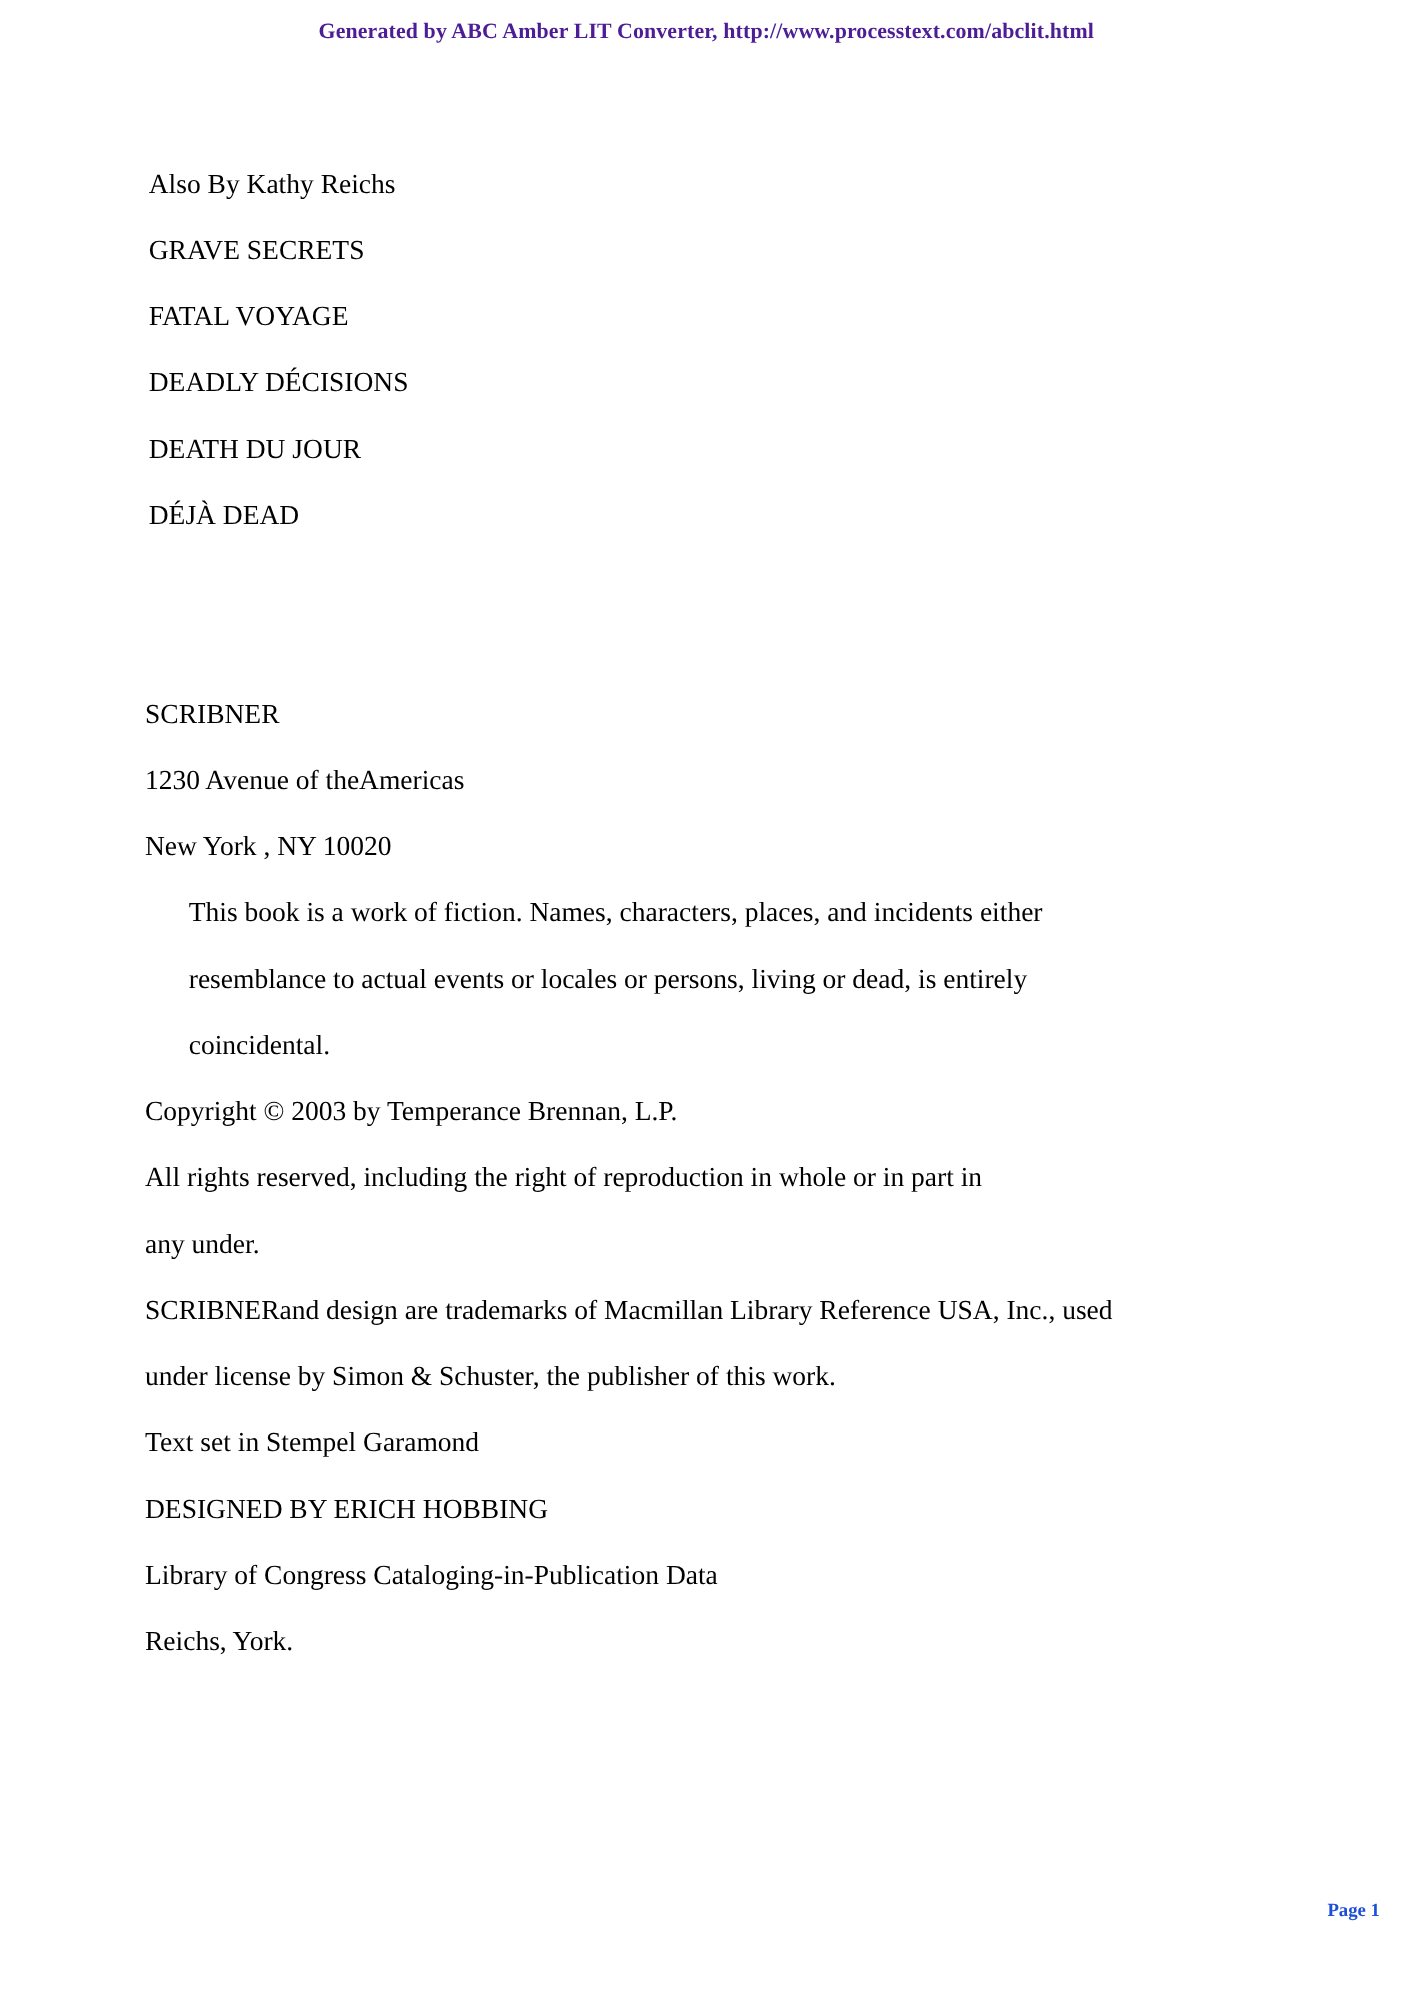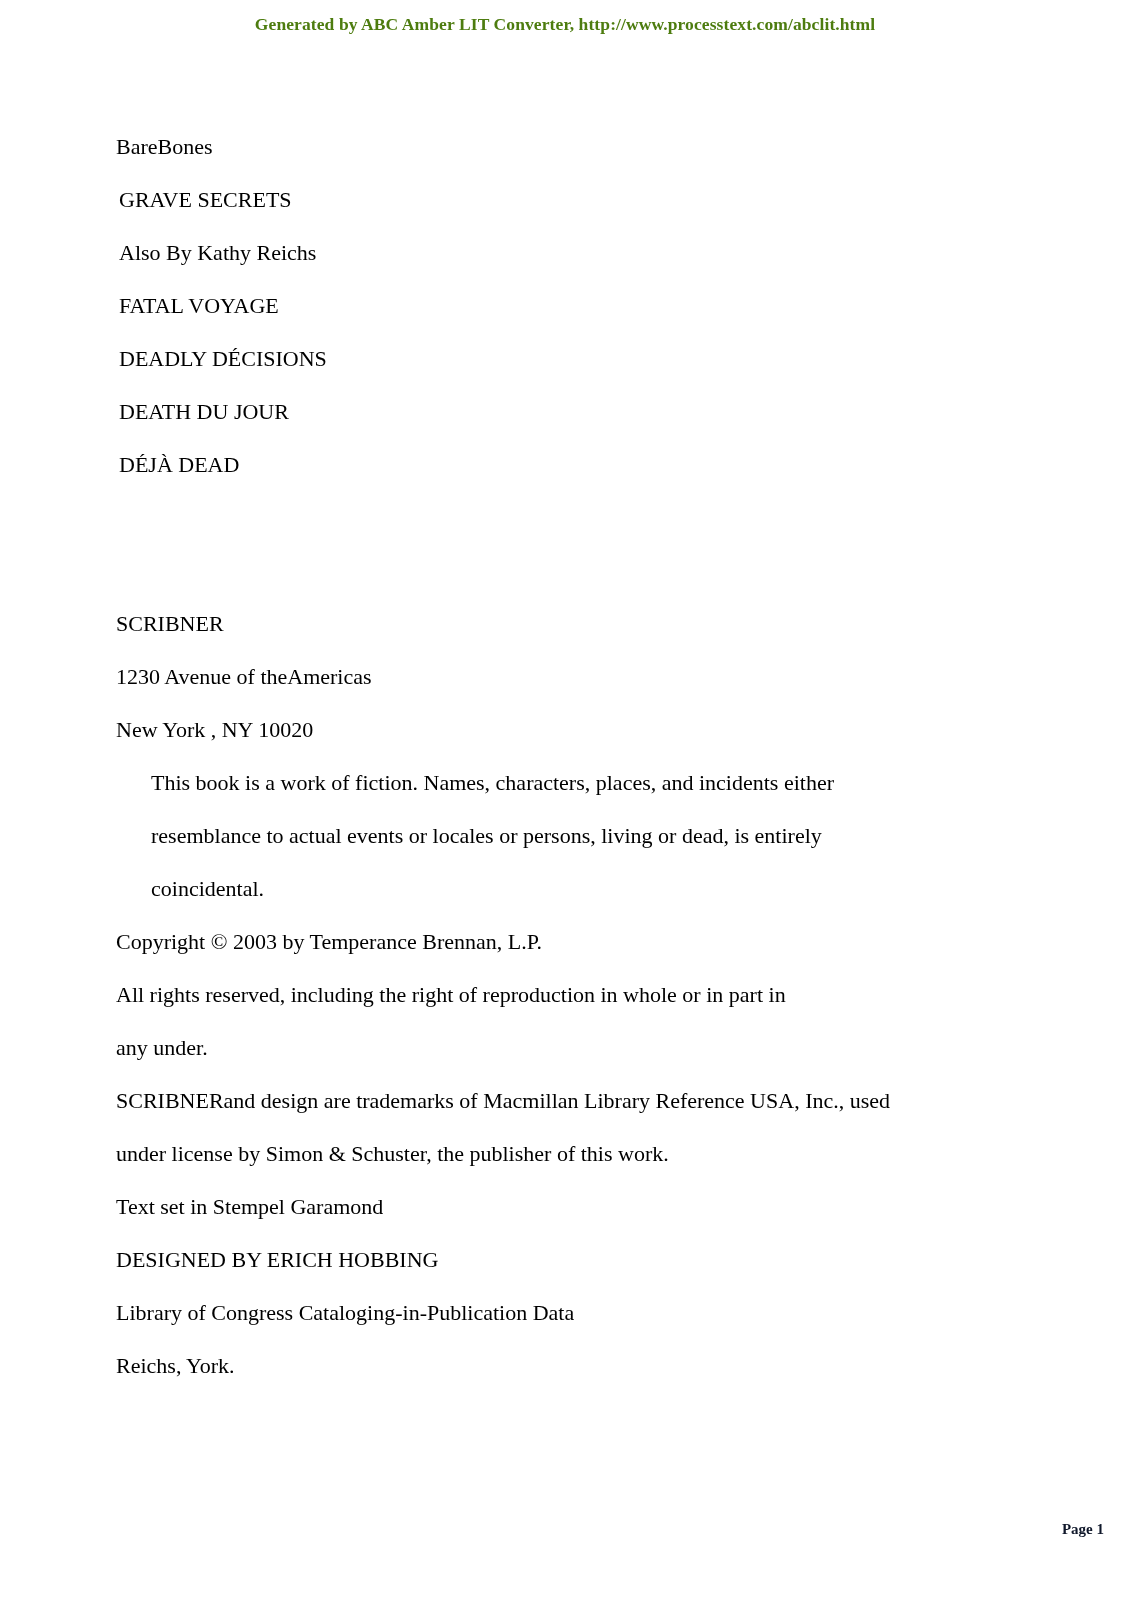--- a/index.html
+++ b/index.html
@@ -18,21 +18,21 @@
   }
   .header-link {
     position: absolute;
     top: 14px;
     left: 0;
     width: 100%;
     text-align: center;
     font-family: "Liberation Serif", "DejaVu Serif", serif;
     font-weight: bold;
     font-size: 17.5px;
-    color: #4d7c0f;
+    color: #4c1d95;
     letter-spacing: 0.1px;
   }
   .body-block {
     position: absolute;
     left: 116px;
     top: 120px;
     width: 900px;
   }
   .line {
     font-size: 22px;
@@ -50,37 +50,36 @@
     line-height: 53px;
     margin-left: 35px;
   }
   .page-num {
     position: absolute;
     right: 26px;
     bottom: 62px;
     font-family: "Liberation Serif", "DejaVu Serif", serif;
     font-weight: bold;
     font-size: 15px;
-    color: #0f172a;
+    color: #1d4ed8;
   }
 </style>
 </head>
 <body>
 
 <div class="page">
 
   <div class="header-link">Generated by ABC Amber LIT Converter, http://www.processtext.com/abclit.html</div>
 
   <div class="body-block">
 
-    <div class="line">BareBones</div>
+
+    <div class="line indent">Also By Kathy Reichs</div>
 
     <div class="line indent">GRAVE SECRETS</div>
-
-    <div class="line indent">Also By Kathy Reichs</div>
     <div class="line indent">FATAL VOYAGE</div>
     <div class="line indent">DEADLY DÉCISIONS</div>
     <div class="line indent">DEATH DU JOUR</div>
     <div class="line indent">DÉJÀ DEAD</div>
 
     <div class="spacer-lg"></div>
 
     <div class="line">SCRIBNER</div>
     <div class="line">1230 Avenue of theAmericas</div>
     <div class="line">New York , NY 10020</div>

